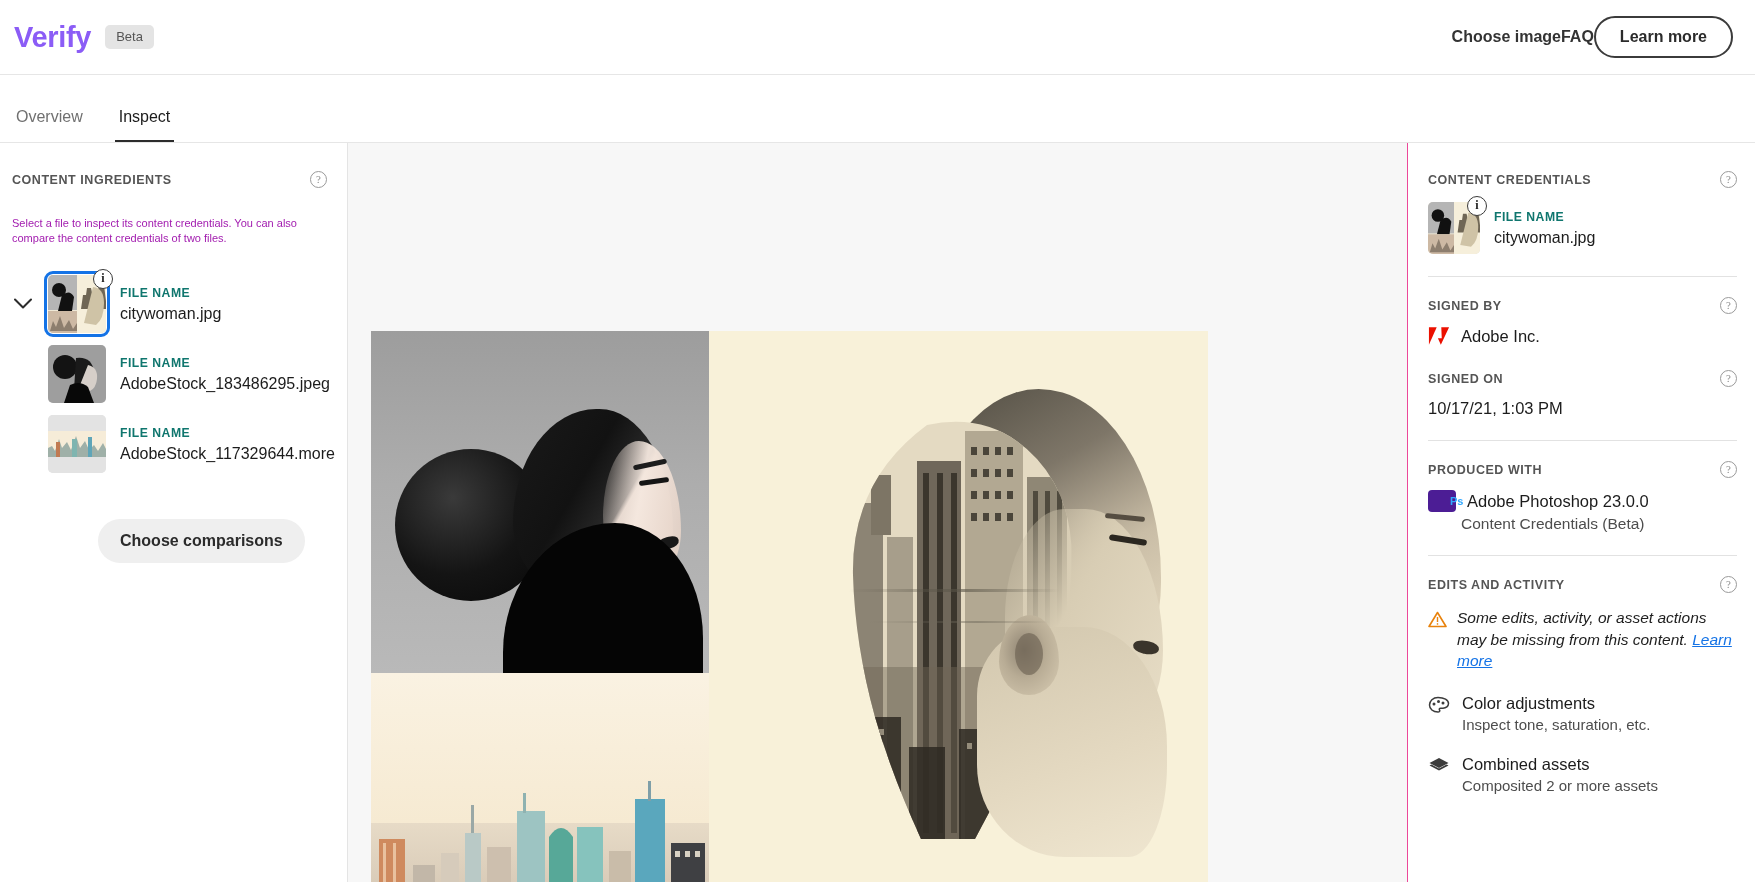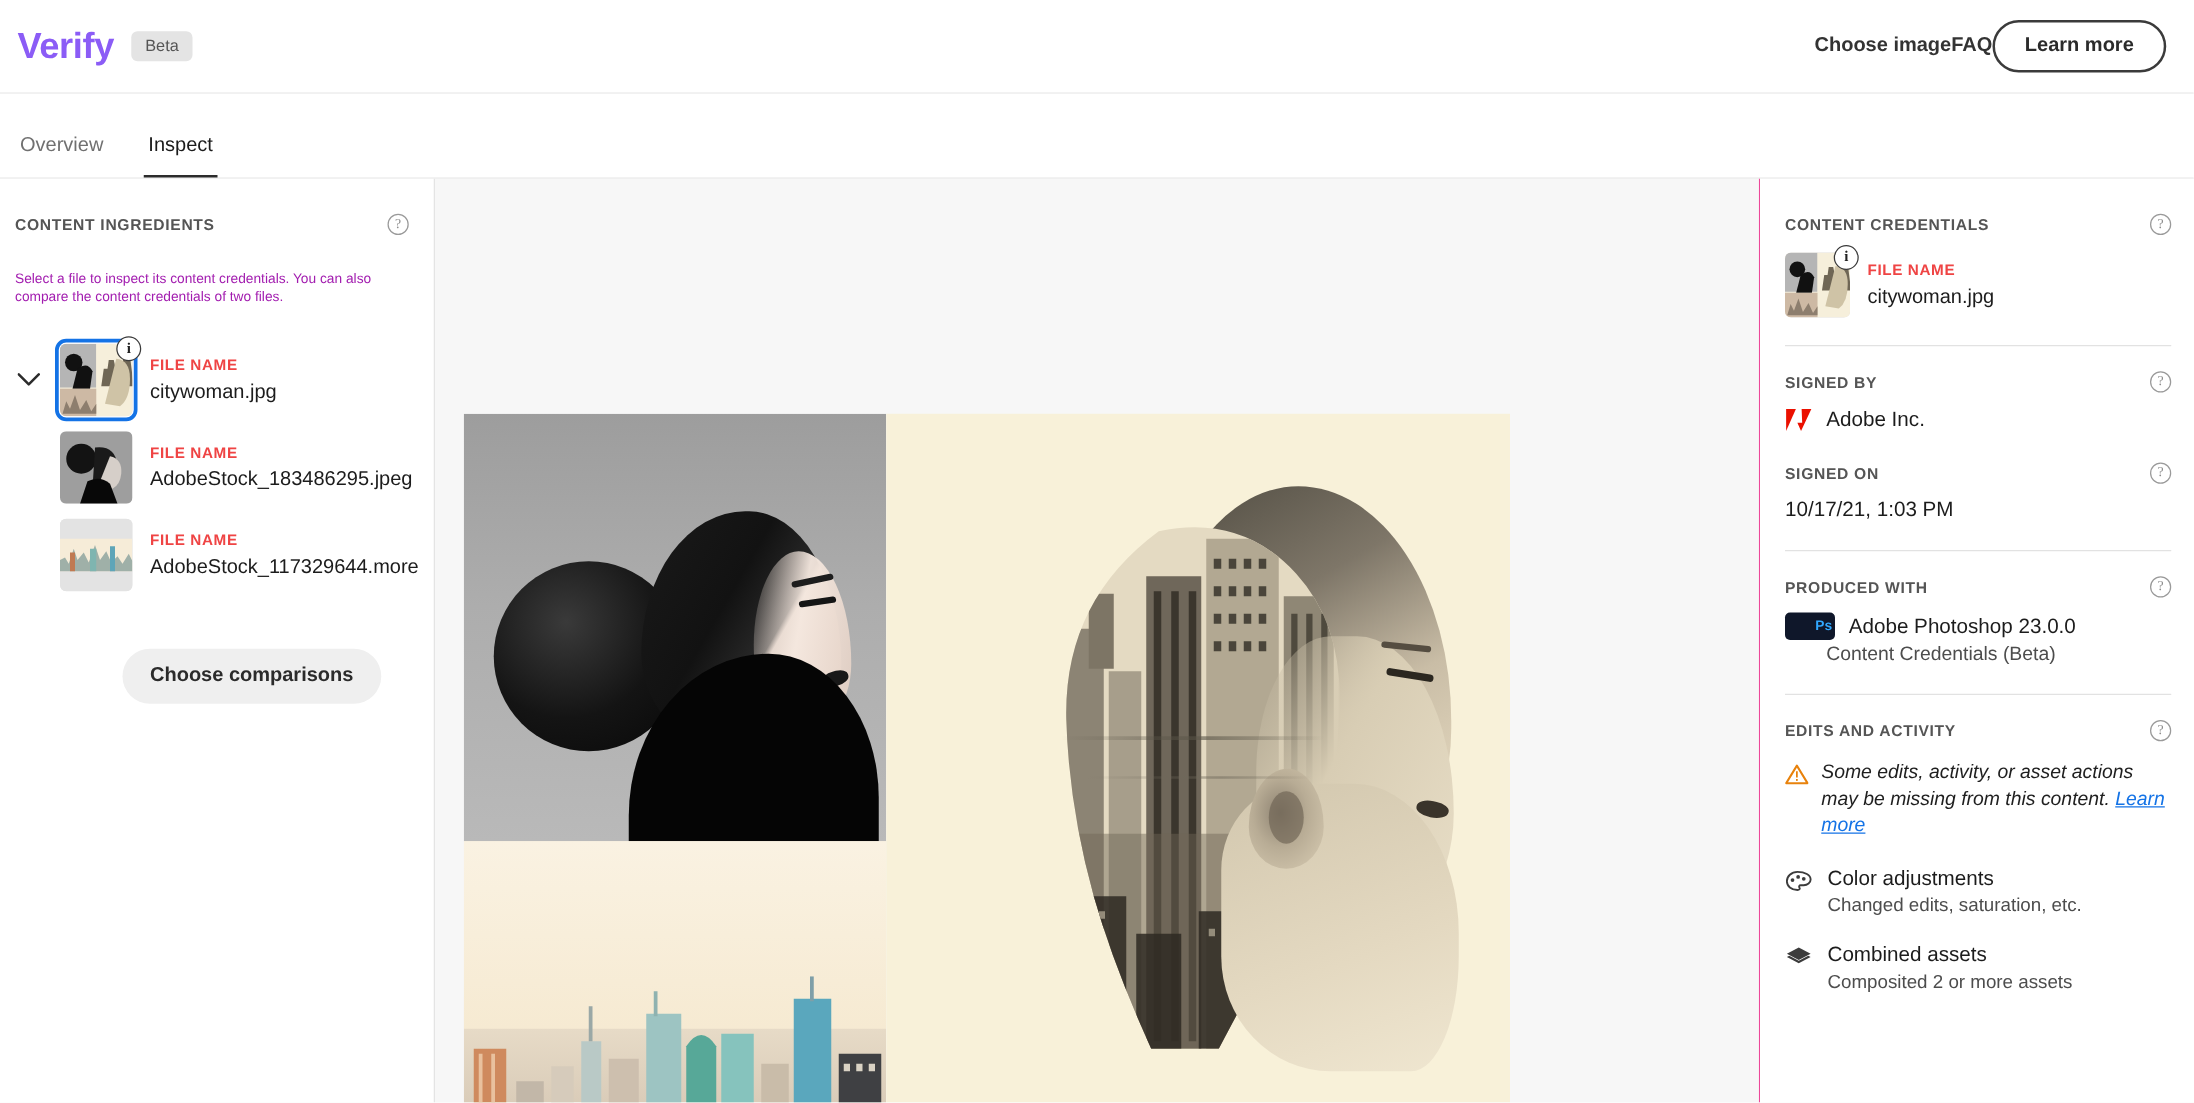--- a/index.html
+++ b/index.html
@@ -167,21 +167,21 @@
     font-family: "Liberation Serif", serif;
     line-height: 17px;
     text-align: center;
     cursor: pointer;
   }
   .file-meta { min-width: 0; }
   .file-label {
     font-size: 12.2px;
     font-weight: bold;
     letter-spacing: 0.5px;
-    color: #ef4444;
+    color: #0f766e;
     line-height: 1.5;
   }
   .file-name {
     font-size: 16px;
     color: #1c1c1c;
     line-height: 1.45;
     white-space: nowrap;
   }
   .child-row { padding-left: 36px; }
   .choose-comparisons {
@@ -426,23 +426,23 @@
     font-size: 15.5px;
     color: #4d4d4d;
     margin-top: 3px;
     padding-left: 33px;
   }
   .adobe-logo {
     width: 22px; height: 20px;
     flex: 0 0 auto;
   }
   .ps-icon {
-    width: 40px; height: 22px;
+    width: 28px; height: 22px;
     flex: 0 0 auto;
-    background: #0f172a;
+    background: #4c1d95;
     border-radius: 4px;
     color: #31a8ff;
     font-size: 11px;
     font-weight: bold;
     line-height: 22px;
     text-align: center;
     font-family: "Liberation Sans", sans-serif;
     padding-left: 22px;
   }
   .warn-row {
@@ -787,21 +787,21 @@
         <span class="activity-icon">
           <svg width="22" height="18" viewBox="0 0 22 18">
             <path d="M10 1.5 C5 1.5 1.5 5 1.5 9 c0 4 3.5 7 8.5 7 c1.6 0 2.2 -1 1.6 -1.8 c-.7 -.9 -.3 -2 1 -2 h2.4 c3 0 5.5 -2 5.5 -4.6 C20.5 4 16 1.5 10 1.5 z" fill="none" stroke="#3c3c3c" stroke-width="1.5"></path>
             <circle cx="6" cy="8" r="1.5" fill="#3c3c3c"></circle>
             <circle cx="10.5" cy="5.5" r="1.5" fill="#3c3c3c"></circle>
             <circle cx="15" cy="7" r="1.5" fill="#3c3c3c"></circle>
           </svg>
         </span>
         <span>
           <span class="activity-title">Color adjustments</span>
-          <div class="activity-sub">Changed edits, saturation, etc.</div>
+          <div class="activity-sub">Inspect tone, saturation, etc.</div>
         </span>
       </div>
 
       <div class="activity-row">
         <span class="activity-icon">
           <svg width="22" height="18" viewBox="0 0 22 18">
             <path d="M11 1 L20.5 6 L11 11 L1.5 6 Z" fill="#3c3c3c"></path>
             <path d="M11 11.5 L18.6 7.6 L20.5 8.6 L11 13.6 L1.5 8.6 L3.4 7.6 Z" fill="#3c3c3c"></path>
           </svg>
         </span>

